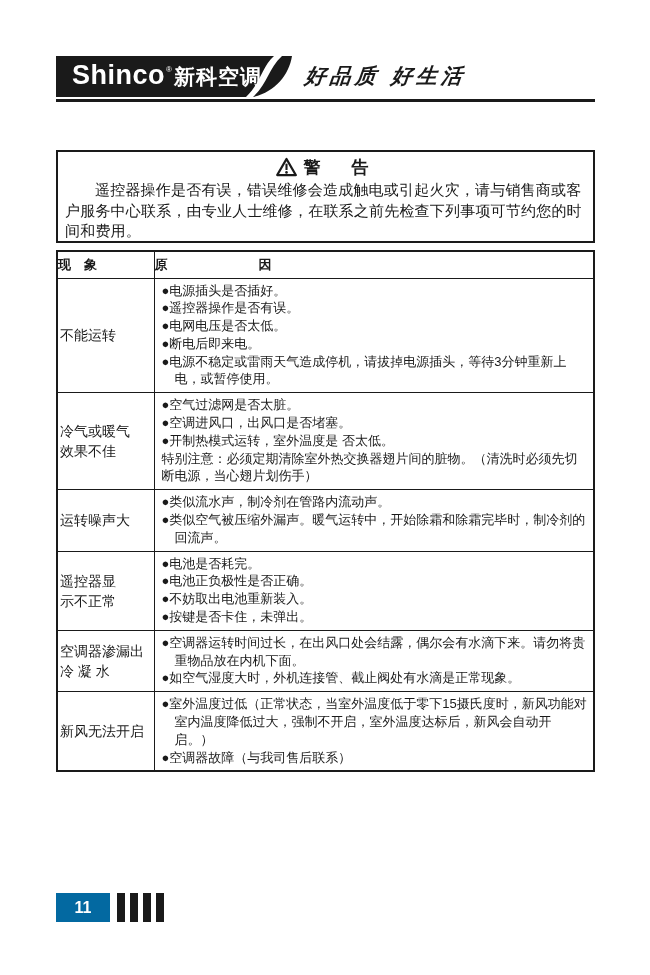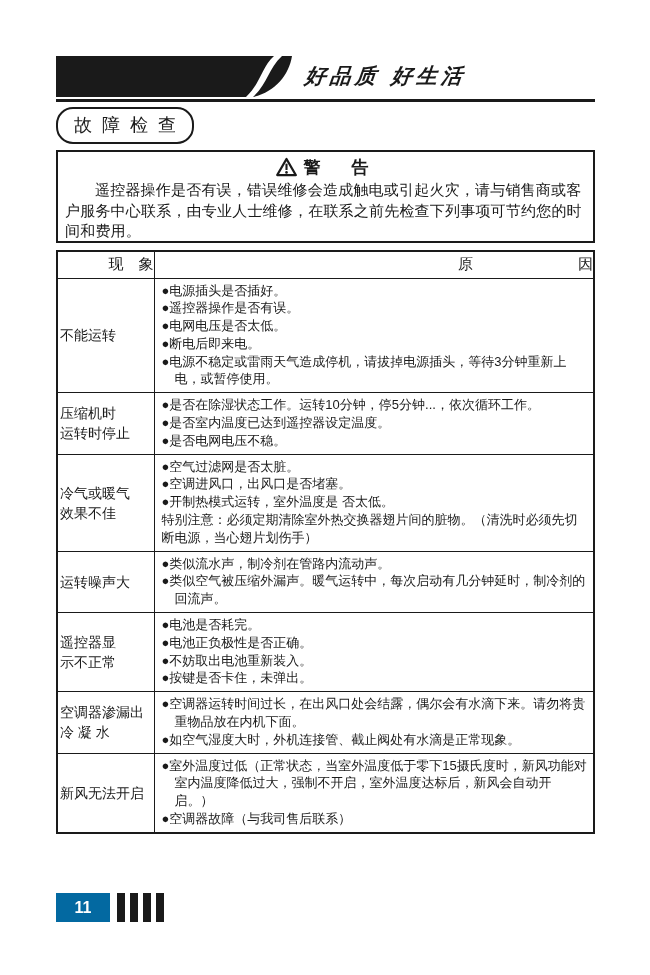--- a/index.html
+++ b/index.html
@@ -62,21 +62,21 @@
 
   
   .fault-table {
     position: absolute; left: 56px; top: 250px;
     width: 539px;
     border-collapse: collapse; table-layout: fixed;
     border: 2px solid #1a1a1a;
   }
   .fault-table th, .fault-table td { border: 1.5px solid #1a1a1a; }
   .fault-table th {
-    font-weight: normal; font-size: 15px; height: 27px; text-align: right;
+    font-weight: bold; font-size: 13px; height: 27px; text-align: left;
   }
   th.ph-head { width: 97px; }
   td.ph-cell {
     width: 97px; vertical-align: middle;
     font-size: 14px; line-height: 20px; white-space: pre-line;
     padding: 2px;
   }
   td.cause-cell { padding: 3px 5px 4px 7px; vertical-align: middle; }
   .cause { font-size: 13px; line-height: 17.8px; letter-spacing: 0; }
   .cause.hang { padding-left: 13px; text-indent: -13px; }
@@ -94,25 +94,29 @@
 </head>
 <body>
 
 <div class="page">
 
   <div class="banner-wrap">
     <svg class="banner-svg" width="240" height="41" viewBox="0 0 240 41">
       <path d="M0 0 H 218 C 205 12 205 27 190 41 H 0 Z" fill="#1a1a1a"></path>
       <path d="M226 0 C 212 13 212 27 197 41 C 219 36 233 19 236 0 Z" fill="#1a1a1a"></path>
     </svg>
+    <div class="logo-text">
+      <span class="logo-en">Shinco</span>
+      <span class="logo-mark">®</span>
+      <span class="logo-cn">新科空调</span>
+    </div>
   </div>
   <div class="slogan">好品质 好生活</div>
   <div class="header-rule"></div>
 
-  <div class="section-pill">故障检查</div>
 
   <div class="warning-box">
     <div class="warning-title">
       <svg width="21" height="20" viewBox="0 0 24 22">
         <path d="M12 1.8 L22.6 20.2 H1.4 Z" fill="none" stroke="#1a1a1a" stroke-width="2.6" stroke-linejoin="round"></path>
         <rect x="10.8" y="7.2" width="2.4" height="7.2" fill="#1a1a1a"></rect>
         <circle cx="12" cy="17.2" r="1.5" fill="#1a1a1a"></circle>
       </svg>
       <span>警　告</span>
     </div>
@@ -131,43 +135,34 @@
           <td class="ph-cell">不能运转</td>
           <td class="cause-cell">
             <div class="cause hang">●电源插头是否插好。</div>
             <div class="cause hang">●遥控器操作是否有误。</div>
             <div class="cause hang">●电网电压是否太低。</div>
             <div class="cause hang">●断电后即来电。</div>
             <div class="cause hang">●电源不稳定或雷雨天气造成停机，请拔掉电源插头，等待3分钟重新上电，或暂停使用。</div>
           </td>
         </tr>
         <tr>
-          <td class="ph-cell">压缩机时
-运转时停止</td>
-          <td class="cause-cell">
-            <div class="cause hang">●是否在除湿状态工作。运转10分钟，停5分钟...，依次循环工作。</div>
-            <div class="cause hang">●是否室内温度已达到遥控器设定温度。</div>
-            <div class="cause hang">●是否电网电压不稳。</div>
-          </td>
-        </tr>
-        <tr>
           <td class="ph-cell">冷气或暖气
 效果不佳</td>
           <td class="cause-cell">
             <div class="cause hang">●空气过滤网是否太脏。</div>
             <div class="cause hang">●空调进风口，出风口是否堵塞。</div>
             <div class="cause hang">●开制热模式运转，室外温度是 否太低。</div>
             <div class="cause">特别注意：必须定期清除室外热交换器翅片间的脏物。（清洗时必须先切断电源，当心翅片划伤手）</div>
           </td>
         </tr>
         <tr>
           <td class="ph-cell">运转噪声大</td>
           <td class="cause-cell">
             <div class="cause hang">●类似流水声，制冷剂在管路内流动声。</div>
-            <div class="cause hang">●类似空气被压缩外漏声。暖气运转中，每次启动有几分钟延时，制冷剂的回流声。</div>
+            <div class="cause hang">●类似空气被压缩外漏声。暖气运转中，开始除霜和除霜完毕时，制冷剂的回流声。</div>
           </td>
         </tr>
         <tr>
           <td class="ph-cell">遥控器显
 示不正常</td>
           <td class="cause-cell">
             <div class="cause hang">●电池是否耗完。</div>
             <div class="cause hang">●电池正负极性是否正确。</div>
             <div class="cause hang">●不妨取出电池重新装入。</div>
             <div class="cause hang">●按键是否卡住，未弹出。</div>

